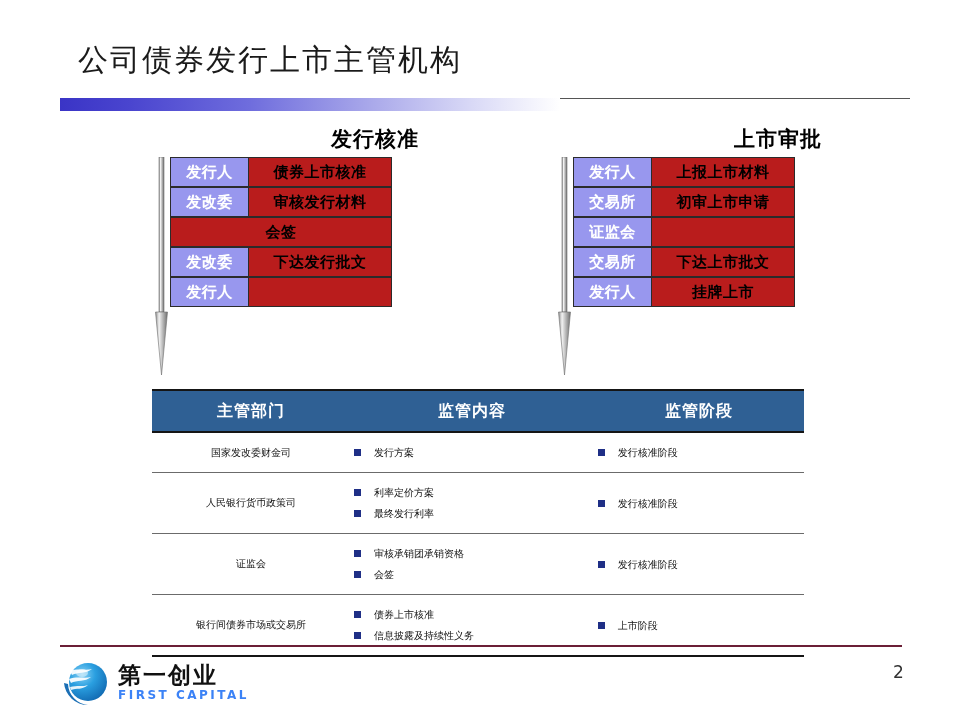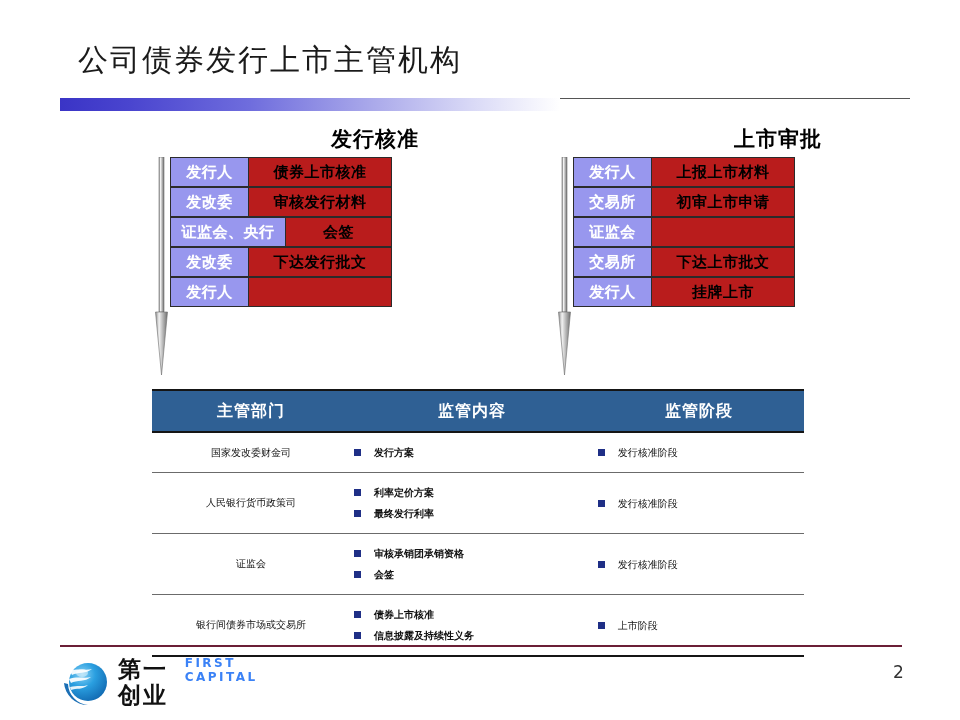--- a/index.html
+++ b/index.html
@@ -156,21 +156,21 @@
     vertical-align: middle;
     font-size: 10px;
     font-family: "DejaVu Serif", "Liberation Serif", serif;
     color: #111111;
   }
   td.cell-dept {
     text-align: center;
     padding-right: 6px;
     white-space: nowrap;
   }
-  td.cell-content { padding-left: 14px; font-weight: bold; }
+  td.cell-content { padding-left: 14px; }
   td.cell-stage   { padding-left: 46px; }
 
   ul.bullets {
     list-style: none;
     margin: 0;
     padding: 0;
   }
   ul.bullets li {
     position: relative;
     padding-left: 24px;
@@ -202,21 +202,21 @@
     top: 655px;
     width: 210px;
     height: 54px;
     display: flex;
     align-items: center;
   }
   #logo-globe { flex: none; width: 50px; height: 50px; }
   #logo-text {
     margin-left: 6px;
     display: flex;
-    flex-direction: row;
+    flex-direction: column;
     justify-content: center;
   }
   #logo-cn {
     font-size: 23px;
     font-weight: bold;
     letter-spacing: 2px;
     color: #111111;
     font-family: "DejaVu Serif", "Liberation Serif", serif;
     line-height: 26px;
   }
@@ -261,21 +261,20 @@
   <div class="flow-rows">
     <div class="flow-row">
       <div class="flow-actor">发行人</div>
       <div class="flow-action">债券上市核准</div>
     </div>
     <div class="flow-row">
       <div class="flow-actor">发改委</div>
       <div class="flow-action">审核发行材料</div>
     </div>
     <div class="flow-row wide-actor">
-      <div class="flow-actor">证监会、央行</div>
       <div class="flow-action">会签</div>
     </div>
     <div class="flow-row">
       <div class="flow-actor">发改委</div>
       <div class="flow-action">下达发行批文</div>
     </div>
     <div class="flow-row">
       <div class="flow-actor">发行人</div>
     </div>
   </div>

